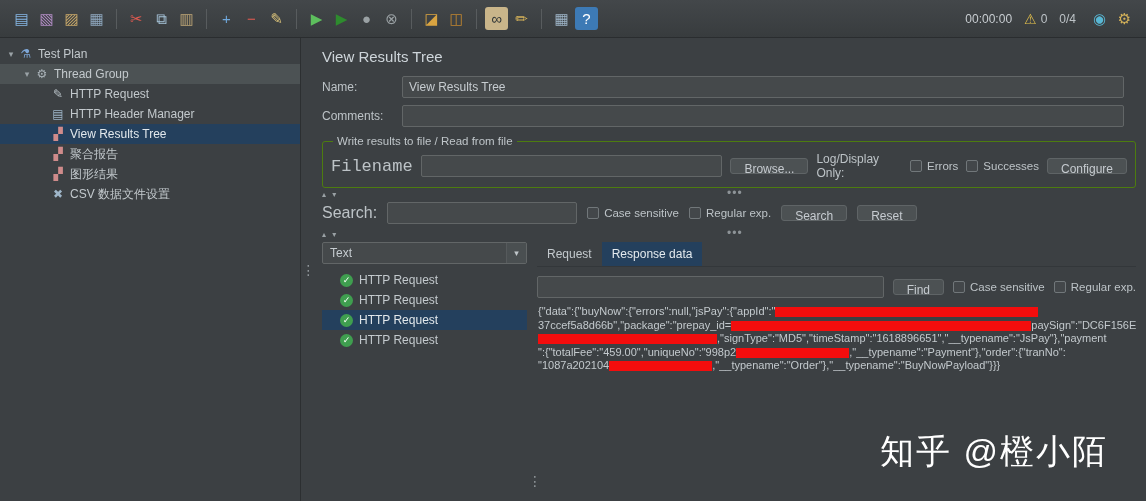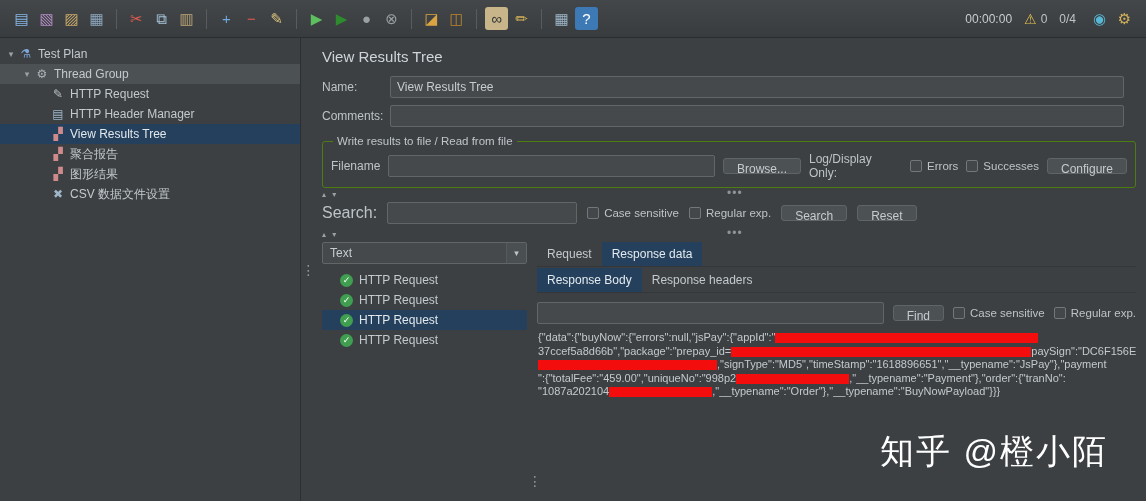--- a/index.html
+++ b/index.html
@@ -24,21 +24,21 @@
   .tree-panel { width:301px; flex:0 0 301px; border-right:1px solid #2c2f31; padding-top:6px; background:#3c4043; }
   .tree-row { height:20px; display:flex; align-items:center; white-space:nowrap; color:#c3c9cd; cursor:default; }
   .tree-row .caret { width:14px; flex:0 0 14px; text-align:center; font-size:9px; color:#9aa2a6; }
   .tree-row .t-icon { width:16px; flex:0 0 16px; text-align:center; font-size:12px; margin-right:4px; }
   .tree-row.selected { background:#24405d; color:#e2e8ec; }
   .tree-row.focused { background:#4c5254; }
   .v-splitter { width:15px; flex:0 0 15px; display:flex; align-items:center; justify-content:center; }
   .v-dots { color:#90969a; font-size:14px; }
   .main-panel { flex:1; padding:8px 10px 0 2px; display:flex; flex-direction:column; min-width:0; }
   .page-title { font-size:15px; color:#ced5da; margin:2px 0 11px 4px; }
-  .form-row { display:flex; align-items:center; margin:0 12px 7px 4px; }
+  .form-row { display:flex; align-items:center; margin:0 12px 7px 4px;gap:12px; }
   .form-row .f-label { width:68px; flex:0 0 68px; }
   .text-input { flex:1; height:22px; background:#45494b; border:1px solid #626667; border-radius:2px;
     color:#c6ccd0; padding:0 6px; font-size:12px; font-family:inherit; outline:none; }
   fieldset.file-box { border:1px solid #4d7c0f; border-radius:3px; margin:1px 0 0 4px; padding:5px 8px 7px; }
   fieldset.file-box legend { font-size:11.5px; padding:0 4px; color:#bfc5c9; margin-left:2px; }
   .file-row { display:flex; align-items:center; gap:8px; }
   .file-row .text-input { flex:0 1 330px; }
   .btn { background:#4c5153; border:1px solid #5f6466; border-radius:3px; color:#c6cbd0; font-size:12px;
     font-family:inherit; padding:3px 13px; height:16px; cursor:default; white-space:nowrap; }
   .cb-group { display:flex; align-items:center; gap:5px; white-space:nowrap; }
@@ -179,21 +179,21 @@
     </div>
 
     <div class="form-row">
       <span class="f-label">Comments:</span>
       <input class="text-input" type="text" value="" style="">
     </div>
 
     <fieldset class="file-box">
       <legend>Write results to file / Read from file</legend>
       <div class="file-row">
-        <span style="font-size:12px;">Filename</span>
+        <span style="font-size:17px;font-family:Liberation Mono, monospace;">Filename</span>
         <input class="text-input" type="text" value="" style="">
         <button class="btn">Browse...</button>
         <span>Log/Display Only:</span>
         <span class="cb-group">
           <span class="checkbox"></span>
           <span class="cb-label">Errors</span>
         </span>
         <span class="cb-group">
           <span class="checkbox"></span>
           <span class="cb-label">Successes</span>
@@ -255,24 +255,20 @@
 
       <div class="res-splitter">
         <span class="v-dots">⋮</span>
       </div>
 
       <div class="res-right">
         <div class="tab-bar">
             <div class="tab">Request</div>
             <div class="tab active">Response data</div>
           </div>
-        <div class="subtab-bar">
-            <div class="tab active">Response Body</div>
-            <div class="tab">Response headers</div>
-          </div>
 
         <div class="find-row">
           <input class="text-input" type="text" value="" style="">
           <button class="btn">Find</button>
           <span class="cb-group">
             <span class="checkbox"></span>
             <span class="cb-label">Case sensitive</span>
           </span>
           <span class="cb-group">
             <span class="checkbox"></span>

